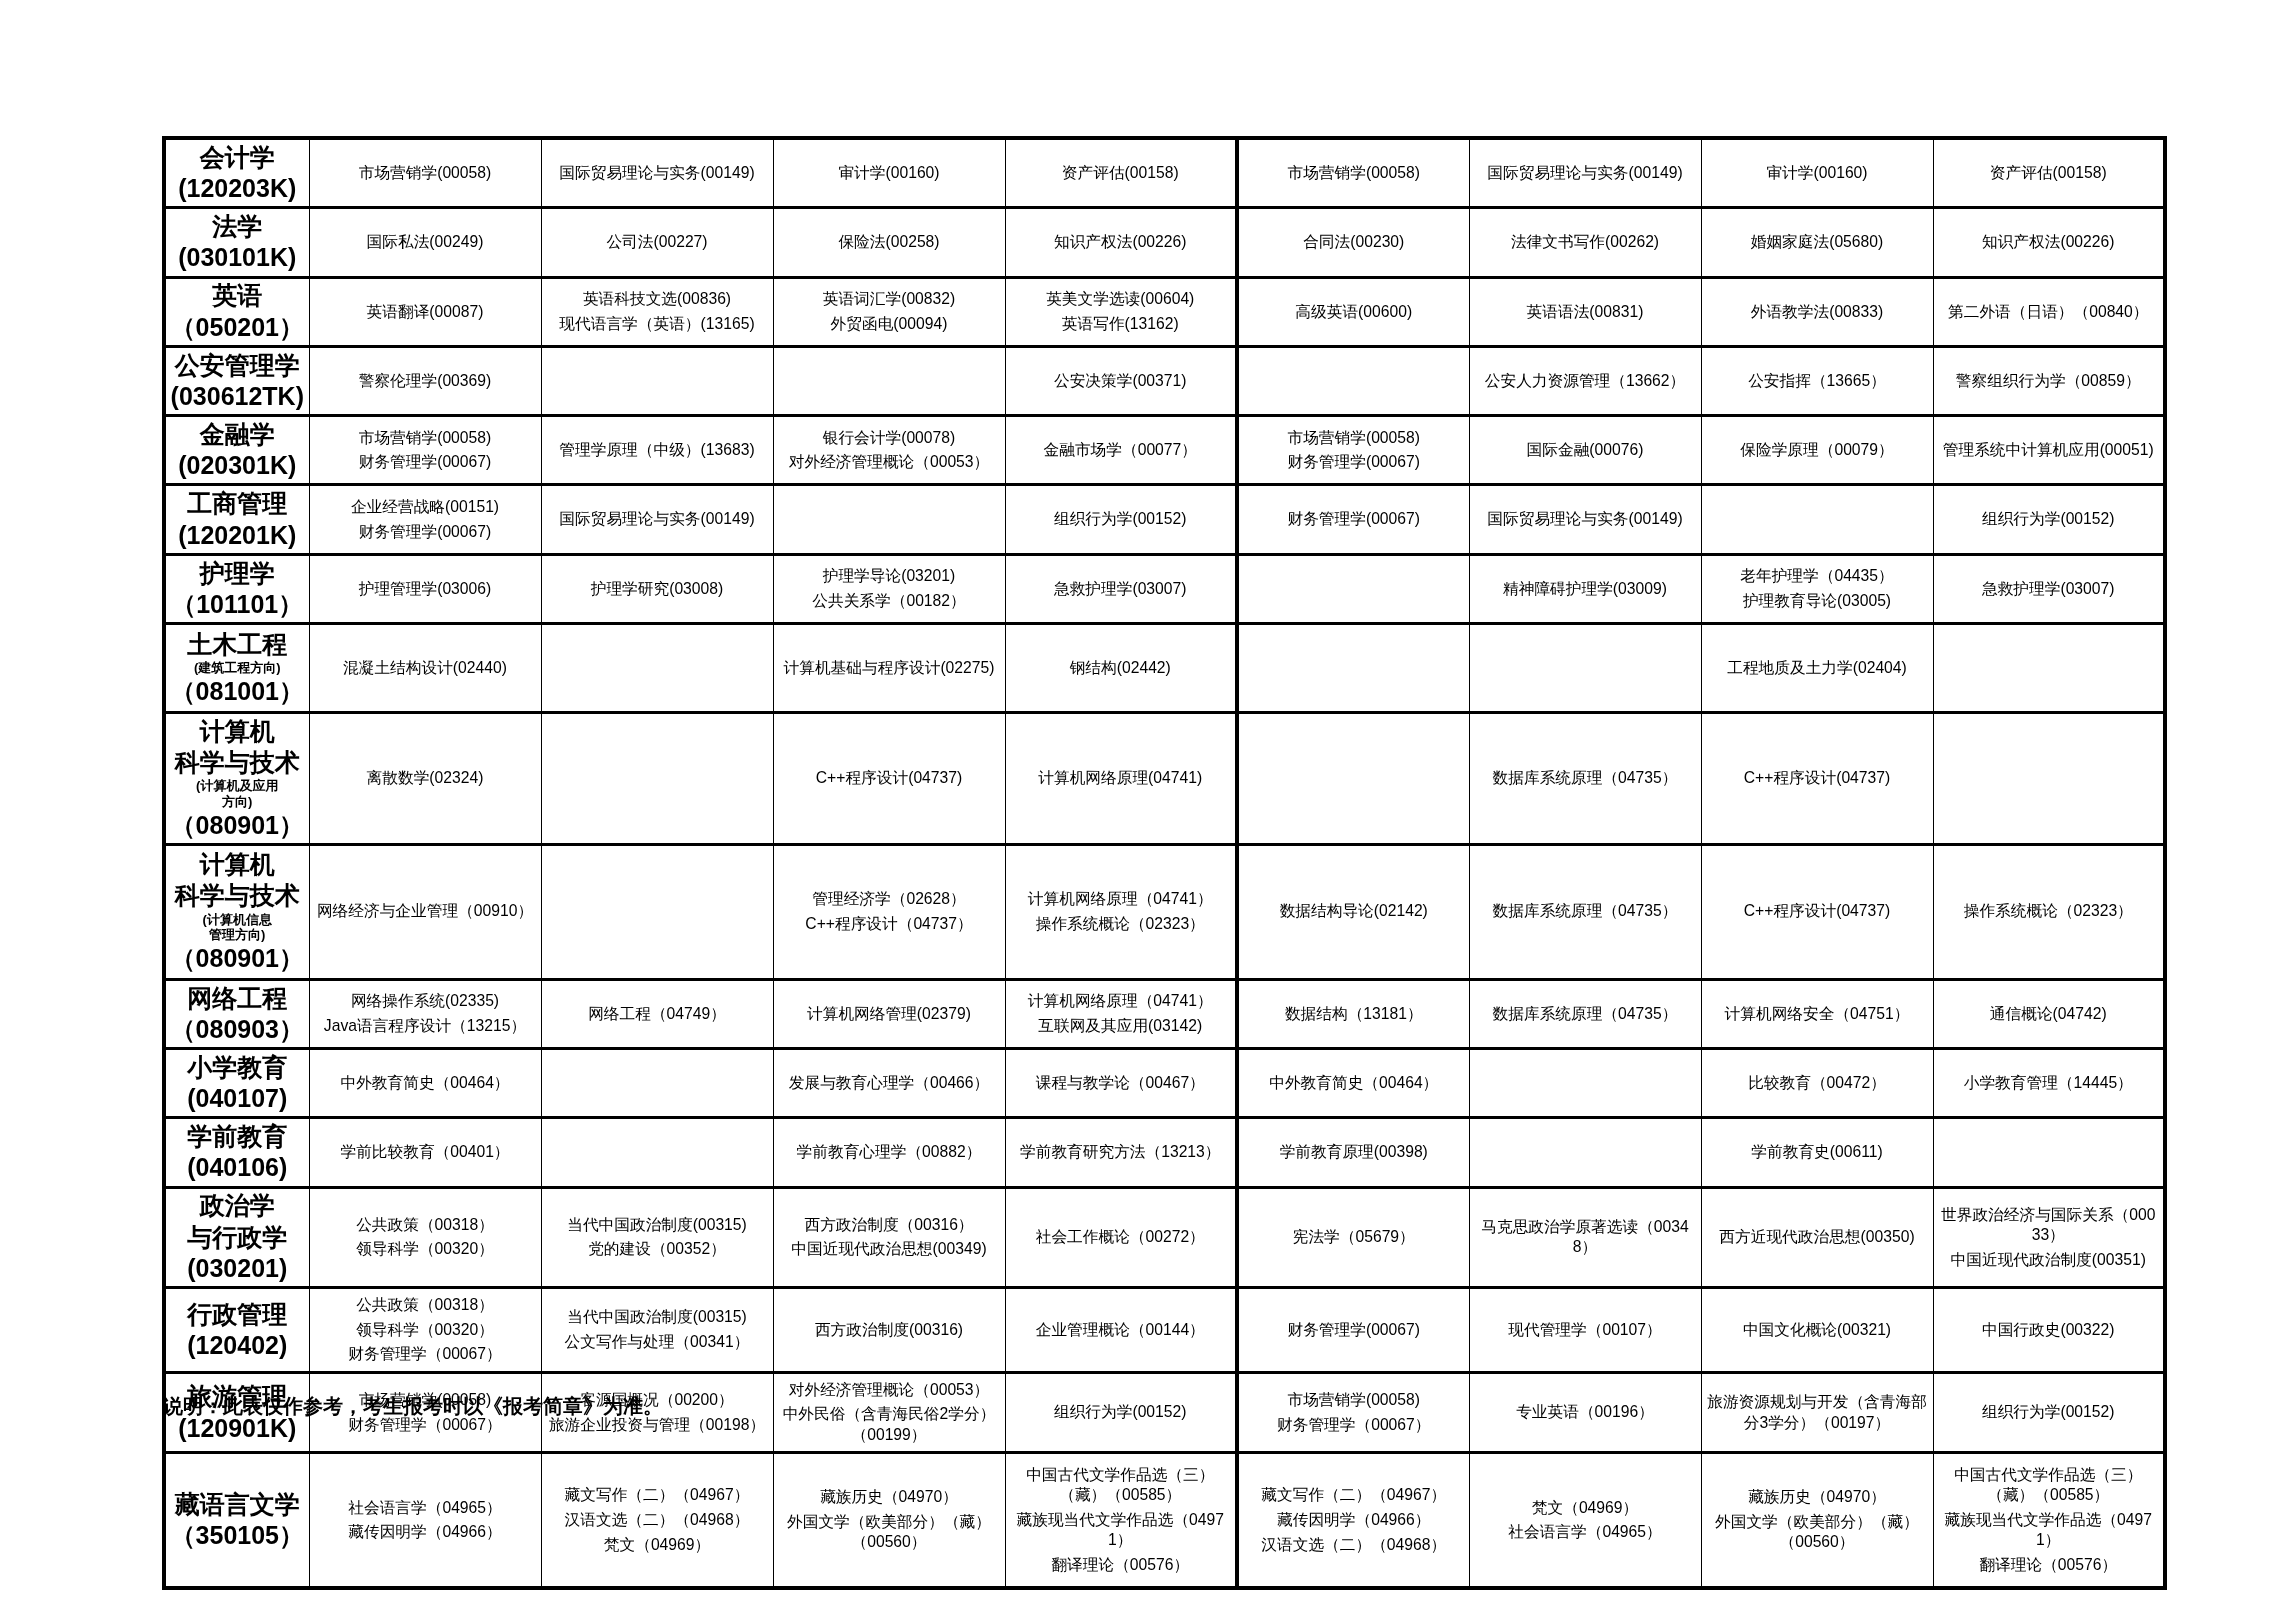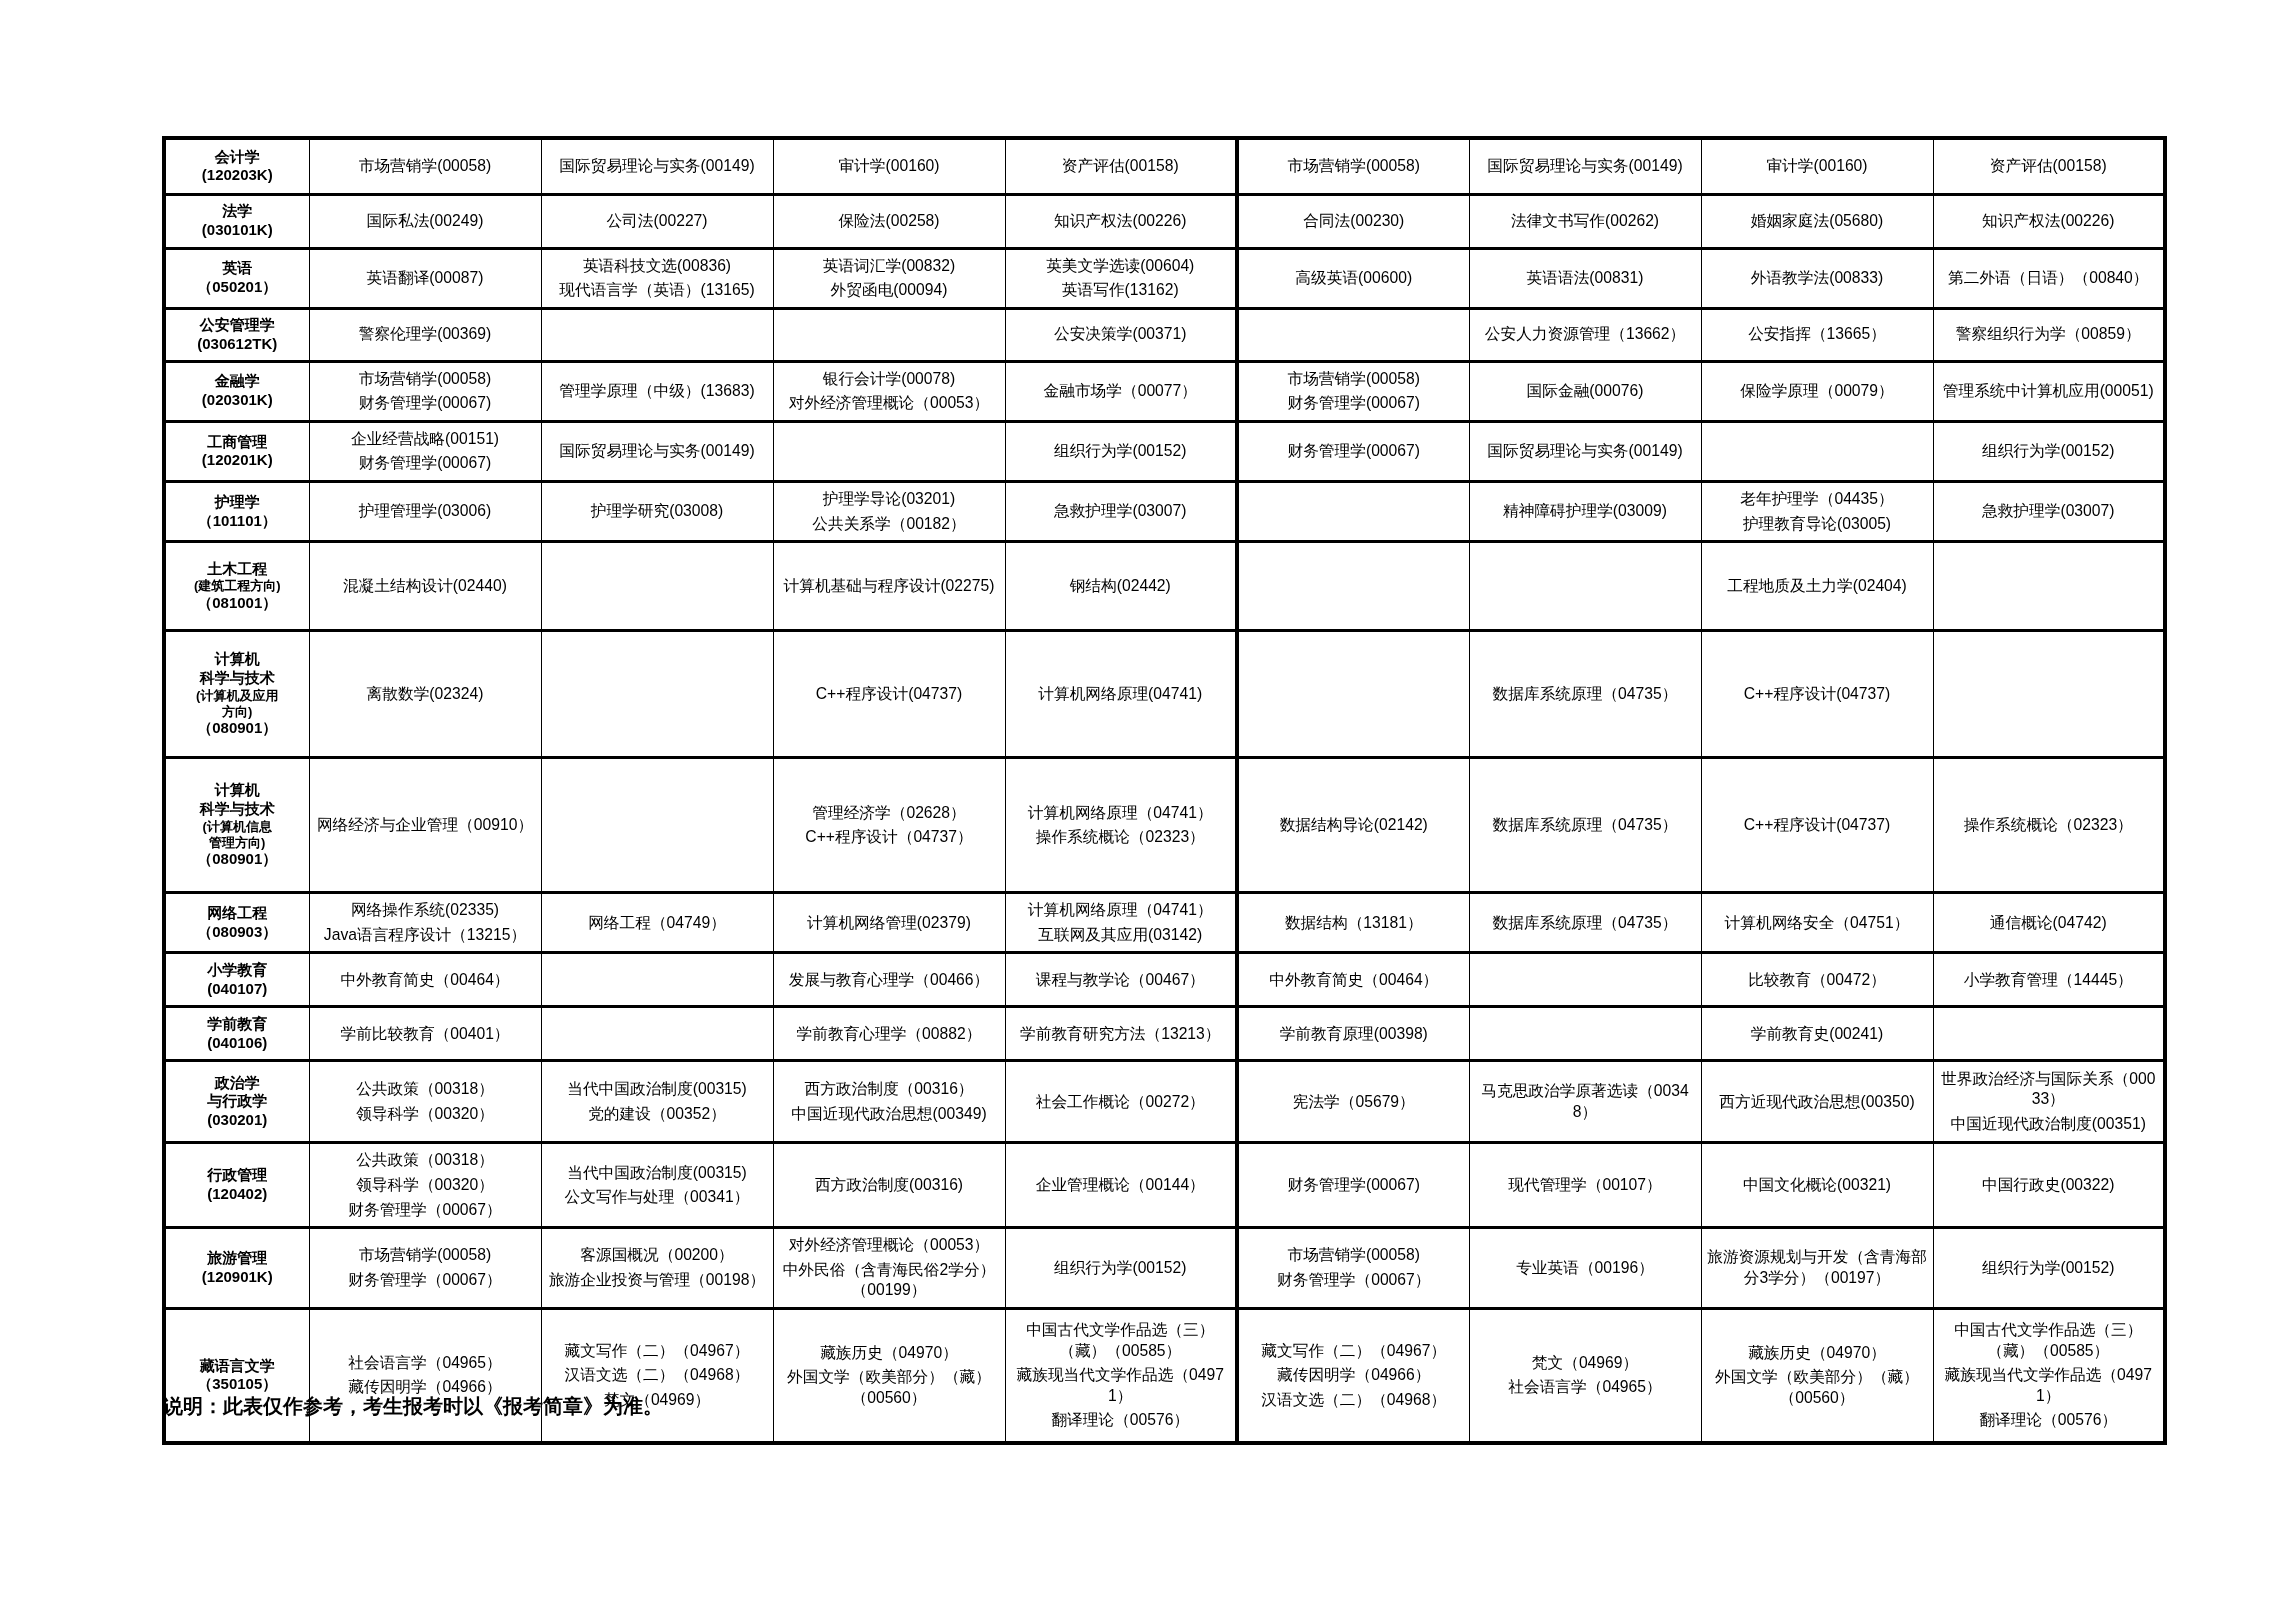--- a/index.html
+++ b/index.html
@@ -26,21 +26,21 @@
     border-top-width:3.7px;
     border-bottom-width:3.7px;
     padding:1.9px 4.6px;
     text-align:center;
     vertical-align:middle;
     background:#fff;
     overflow:hidden;
   }
   .exam td.day2{border-left-width:4.6px;}
   .major-name,.major-code{
-    font-size:15px;font-weight:700;line-height:1.25;
+    font-size:25px;font-weight:700;line-height:1.25;
   }
   .major-sub{
     font-size:13px;font-weight:700;line-height:1.2;
   }
   .course{
     font-size:15.7px;line-height:1.3;margin:4.2px 0;
     word-break:break-all;
   }
   .footer-note{
     position:absolute;left:163px;top:1394px;
@@ -427,21 +427,21 @@
             <div class="course">学前教育心理学（00882）</div>
           </td>
           <td>
             <div class="course">学前教育研究方法（13213）</div>
           </td>
           <td class="day2">
             <div class="course">学前教育原理(00398)</div>
           </td>
           <td></td>
           <td>
-            <div class="course">学前教育史(00241)</div>
+            <div class="course">学前教育史(00611)</div>
           </td>
           <td></td>
         </tr>
         <tr style="height: 82px; margin-top: 46px;">
           <th>
             <div class="major-name">政治学</div>
             <div class="major-name">与行政学</div>
             <div class="major-code">(030201)</div>
           </th>
           <td>

